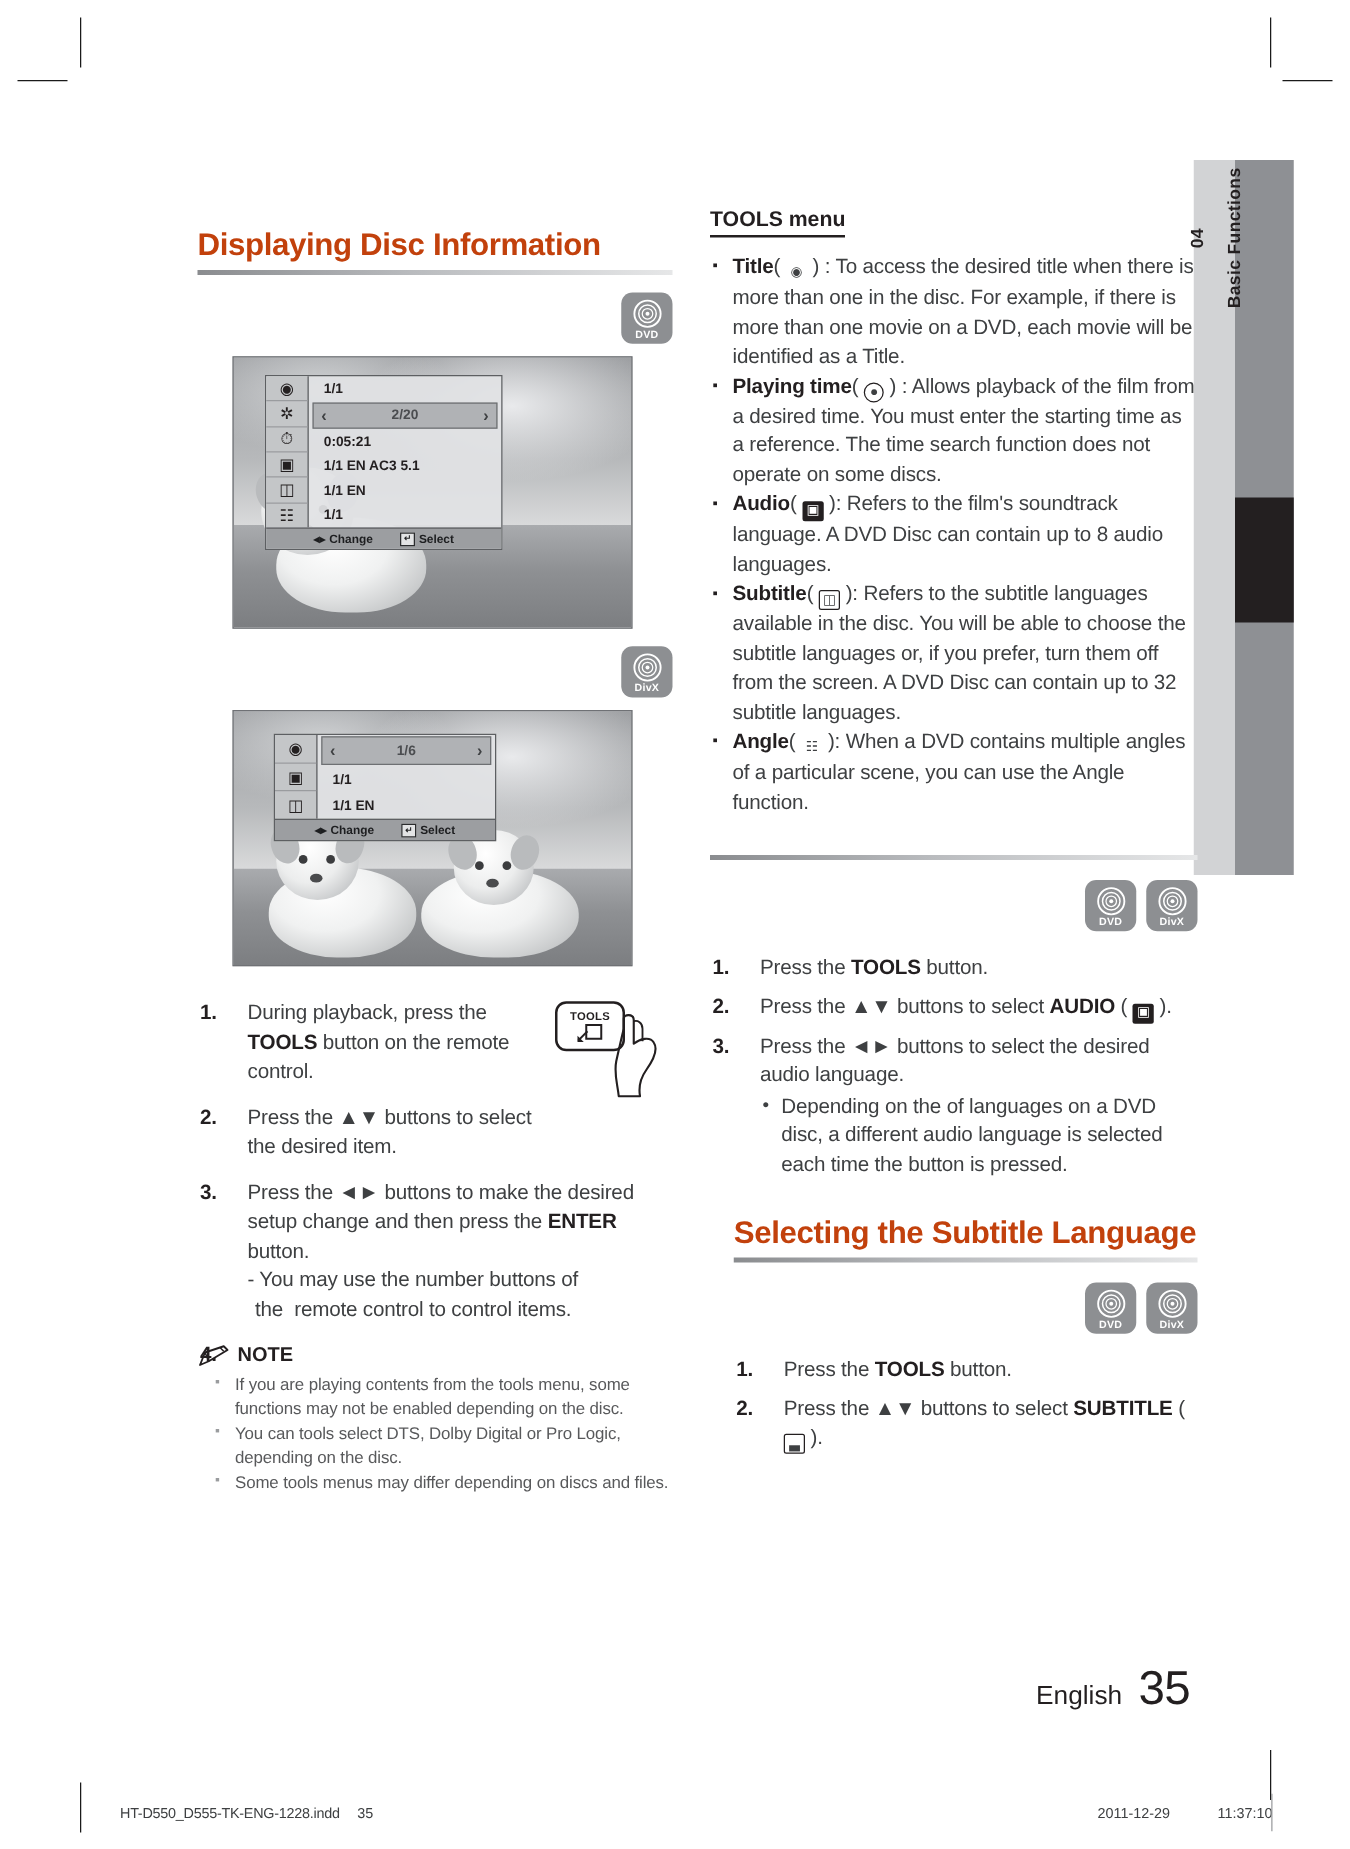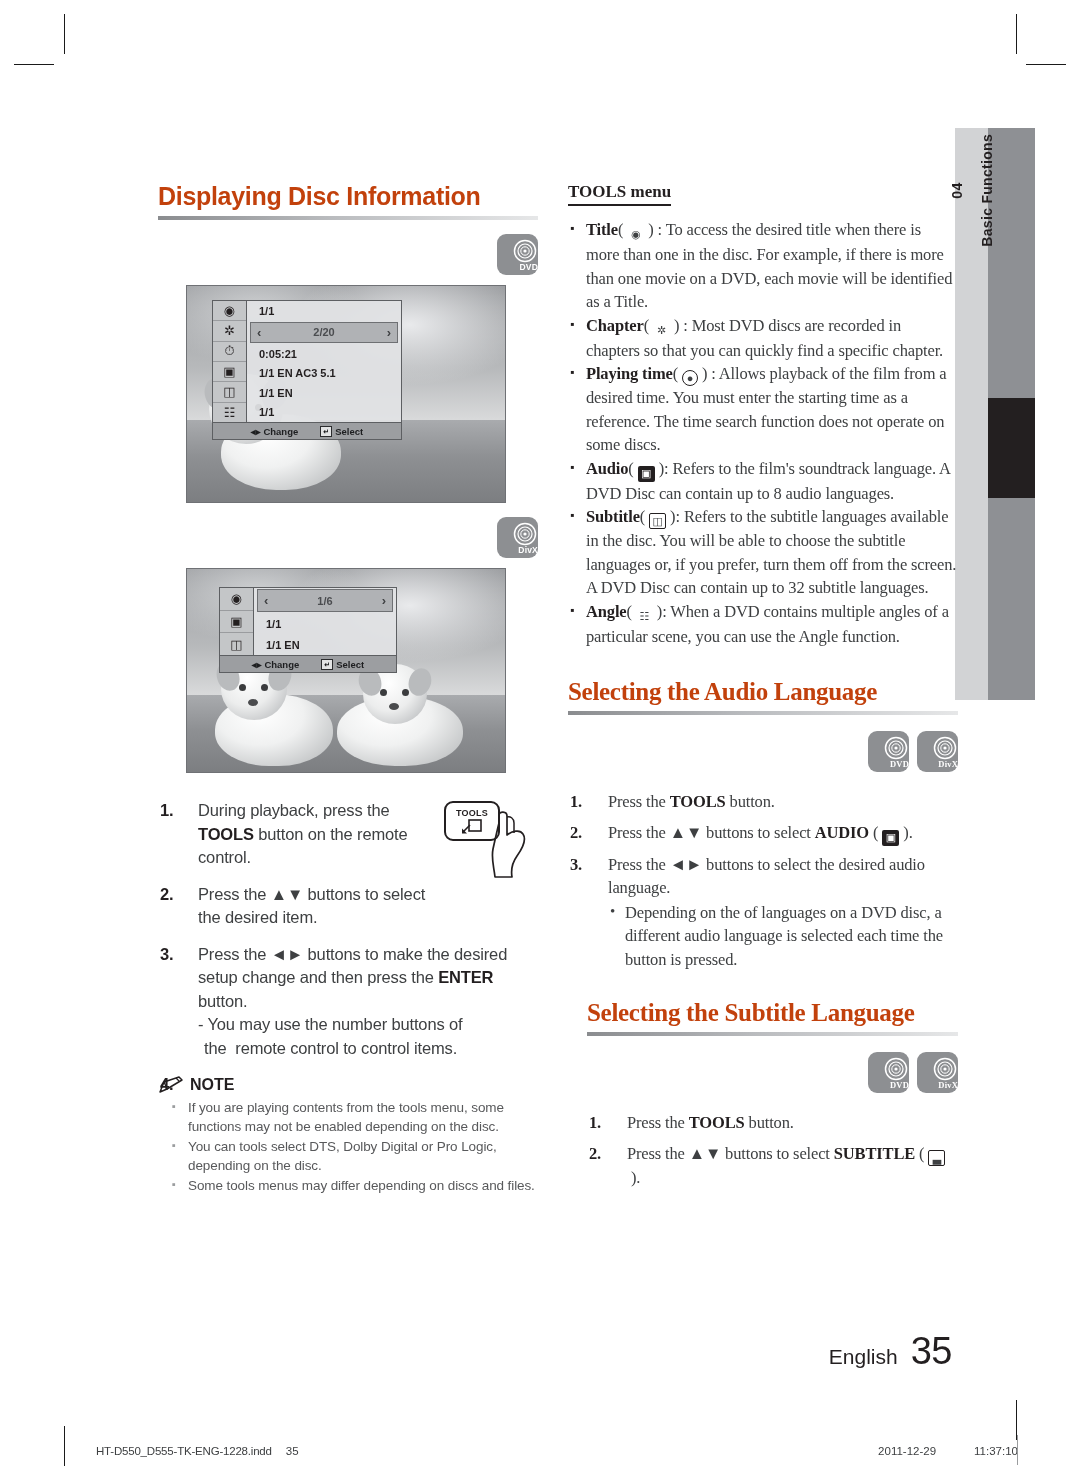--- a/index.html
+++ b/index.html
@@ -31,40 +31,40 @@
     transform: rotate(180deg);
     font-size: 14px; font-weight: bold; letter-spacing: .3px;
     color: #231f20; padding-bottom: 6px;
     white-space: nowrap;
     display: flex; flex-direction: column-reverse; align-items: center; gap: 14px;
   }
   .tab-num { font-size: 14px; font-weight: bold; }
 
   
   .col-left  { position: absolute; left: 158px; top: 182px; width: 380px; }
-  .col-right { position: absolute; left: 568px; top: 182px; width: 390px; font-family: Liberation Serif, serif; }
+  .col-right { position: absolute; left: 568px; top: 166px; width: 390px; }
 
   
   h1.section {
     font-size: 25px; font-weight: bold; letter-spacing: -.3px;
     padding-bottom: 5px; margin-bottom: 0;
     color: #c2410c; white-space: nowrap;
   }
   .rule-grad {
     height: 4px; width: 100%;
     background: linear-gradient(to right, #8a8c8f 0%, #b9bbbe 45%, #e6e7e8 100%);
     margin-bottom: 10px;
   }
   h2.sub {
     font-size: 17px; font-weight: bold; display: inline-block;
     border-bottom: 2px solid #231f20; padding-bottom: 2px; margin-bottom: 10px;
   }
   .badge {
     width: 41px; height: 41px; border-radius: 9px; background: #8d8f92;
-    display: flex; flex-direction: column; align-items: flex-end; justify-content: center;
+    display: flex; flex-direction: column; align-items: center; justify-content: center;
     color: #ffffff; position: relative;
   }
   .badge .disc { width: 26px; height: 26px; margin-top: 1px; }
   .badge .lbl { font-size: 8.5px; font-weight: bold; line-height: 1; margin-top: -2px; letter-spacing: .2px; }
   .badge-row-right { display: flex; gap: 8px; justify-content: flex-end; }
 
   
   .shot { position: relative; border: 1px solid #6f7175; overflow: hidden; background: #b4b6b8; }
   .shot .sky {
     position: absolute; inset: 0;
@@ -434,41 +434,37 @@
     </ul>
   </div>
 
   <div class="col-right">
 
     <h2 class="sub">TOOLS menu</h2>
 
     <ul class="bullets">
       <li>
         <b>Title</b>(&nbsp;<span class="g">◉</span>&nbsp;)<span> : To access the desired title when there is more than one in the disc. For example, if there is more than one movie on a DVD, each movie will be identified as a Title.</span>
-      </li>
-      <li>
-        <b>Chapter</b>(&nbsp;<span class="g">✲</span>&nbsp;)<span> : Most DVD discs are recorded in chapters so that you can quickly find a specific chapter.</span>
       </li>
       <li>
         <b>Playing time</b>(&nbsp;<span class="g circ">●</span>&nbsp;)<span> : Allows playback of the film from a desired time. You must enter the starting time as a reference. The time search function does not operate on some discs.</span>
       </li>
       <li>
         <b>Audio</b>(&nbsp;<span class="g dark">▣</span>&nbsp;)<span>: Refers to the film's soundtrack language. A DVD Disc can contain up to 8 audio languages.</span>
       </li>
       <li>
         <b>Subtitle</b>(&nbsp;<span class="g box">◫</span>&nbsp;)<span>: Refers to the subtitle languages available in the disc. You will be able to choose the subtitle languages or, if you prefer, turn them off from the screen. A DVD Disc can contain up to 32 subtitle languages.</span>
       </li>
       <li>
         <b>Angle</b>(&nbsp;<span class="g">☷</span>&nbsp;)<span>: When a DVD contains multiple angles of a particular scene, you can use the Angle function.</span>
       </li>
     </ul>
 
     
     <div style="margin-top:30px;">
-      <h1 class="section">Selecting the Audio Language</h1>
       <div class="rule-grad"></div>
 
       <div class="badge-row-right" style="margin:16px 0 18px 0;">
         <div class="badge">
           <svg class="disc" viewBox="0 0 26 26">
             <circle cx="13" cy="12" r="10.5" fill="none" stroke="#fff" stroke-width="1.5"></circle>
             <circle cx="13" cy="12" r="7" fill="none" stroke="#fff" stroke-width="1.2"></circle>
             <circle cx="13" cy="12" r="4.2" fill="none" stroke="#fff" stroke-width="1"></circle>
             <circle cx="13" cy="12" r="1.6" fill="#fff"></circle>
           </svg>

